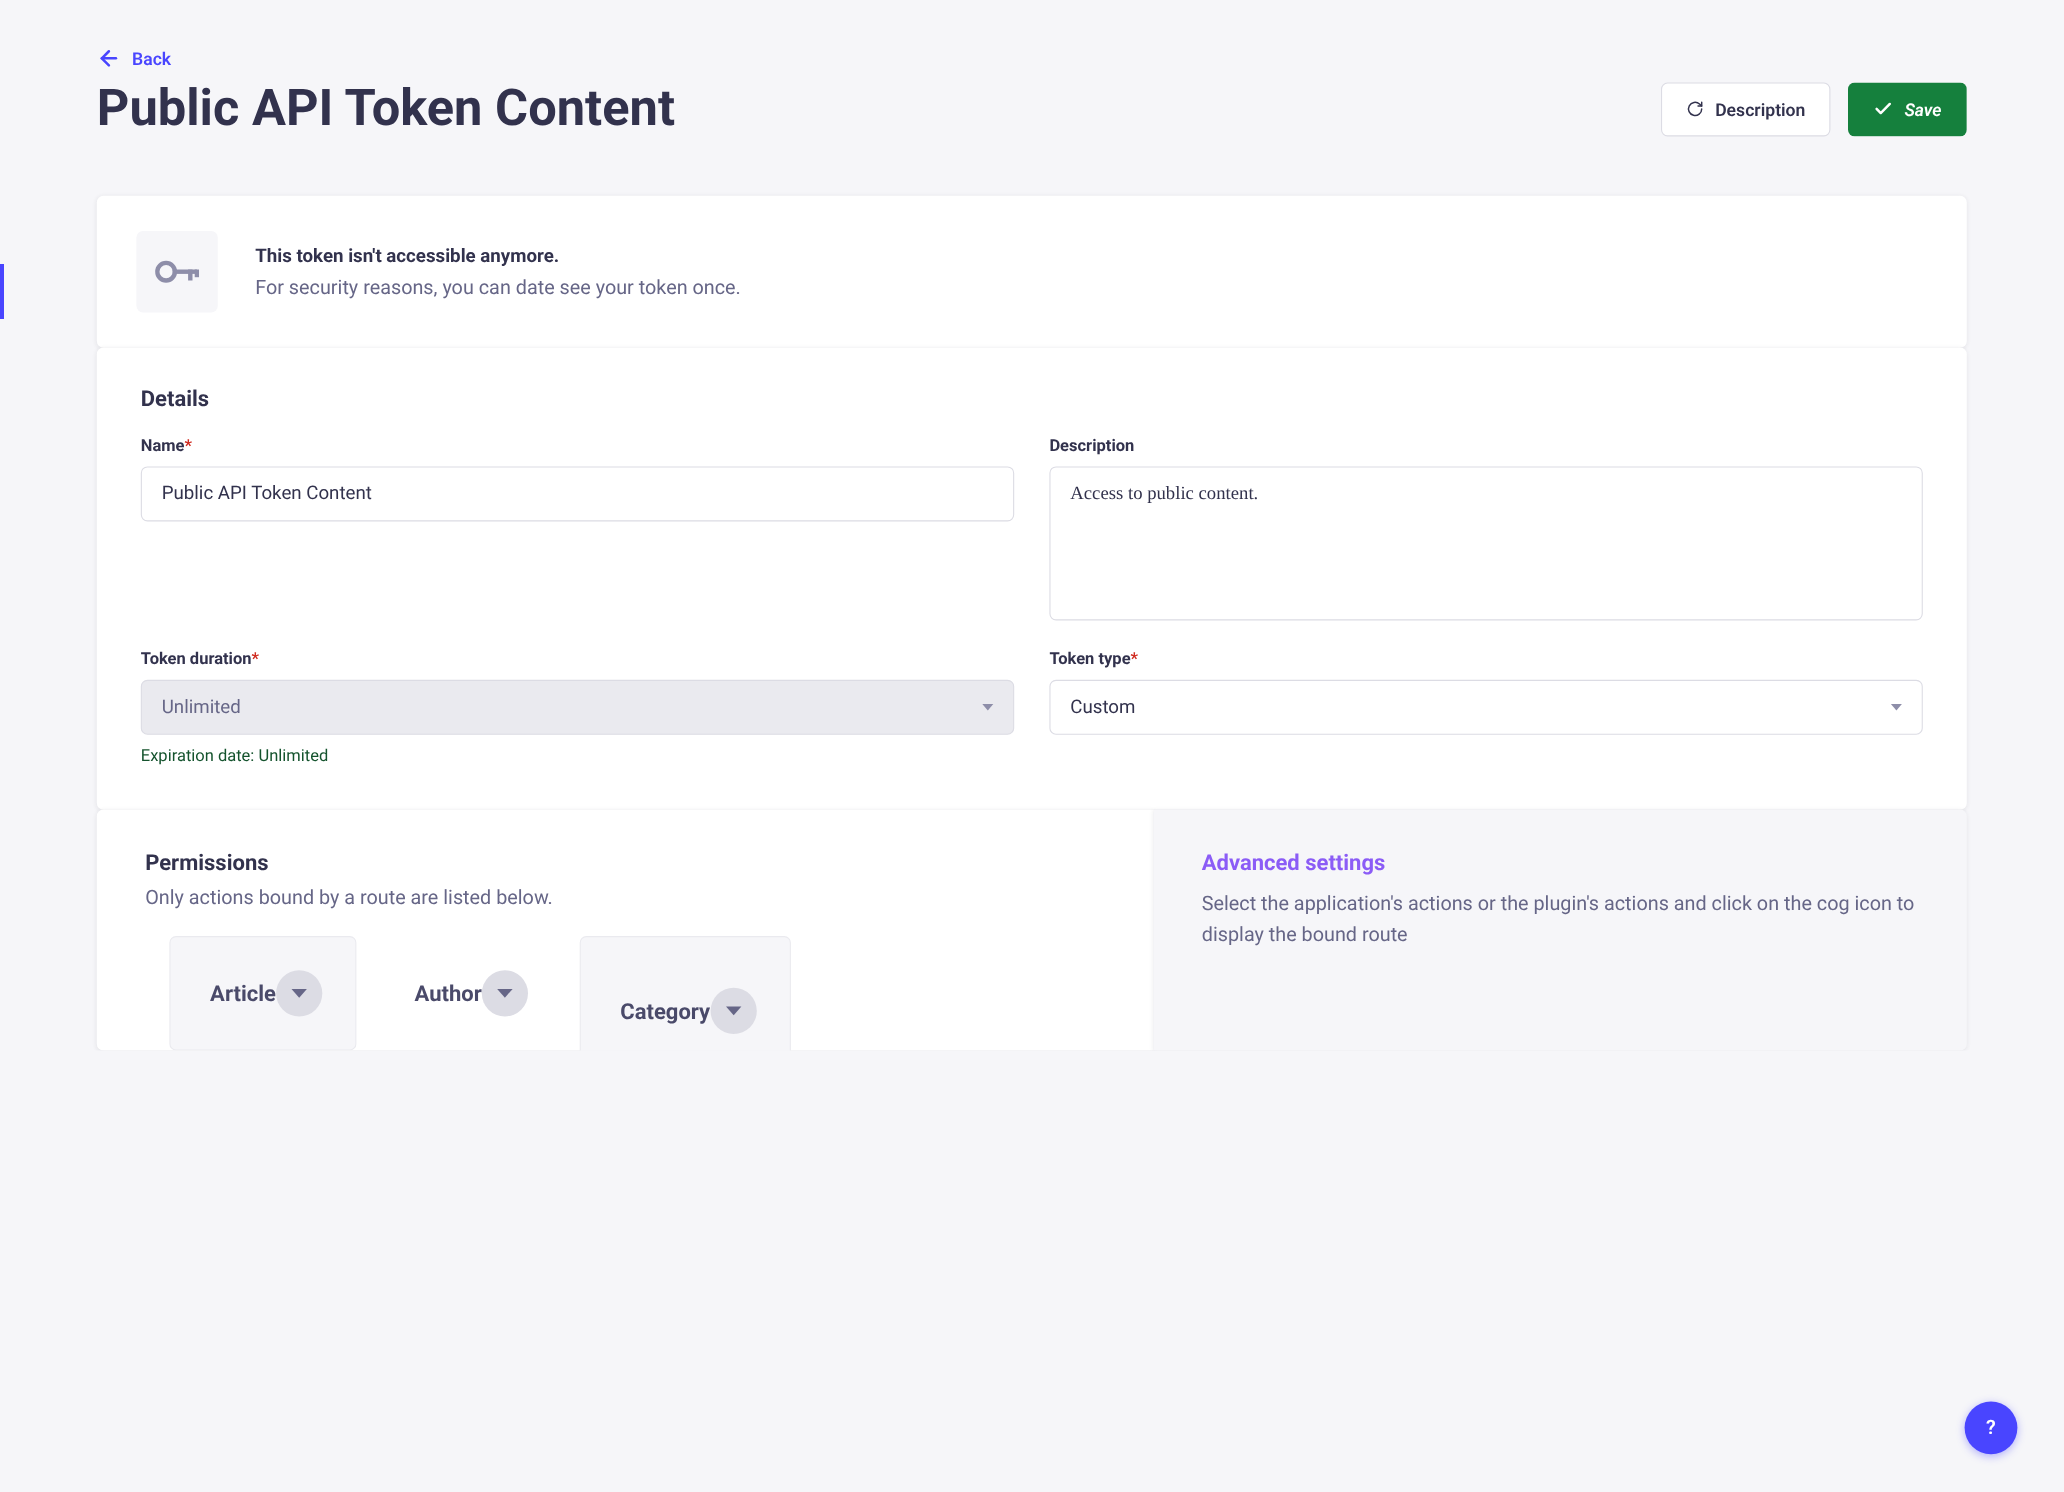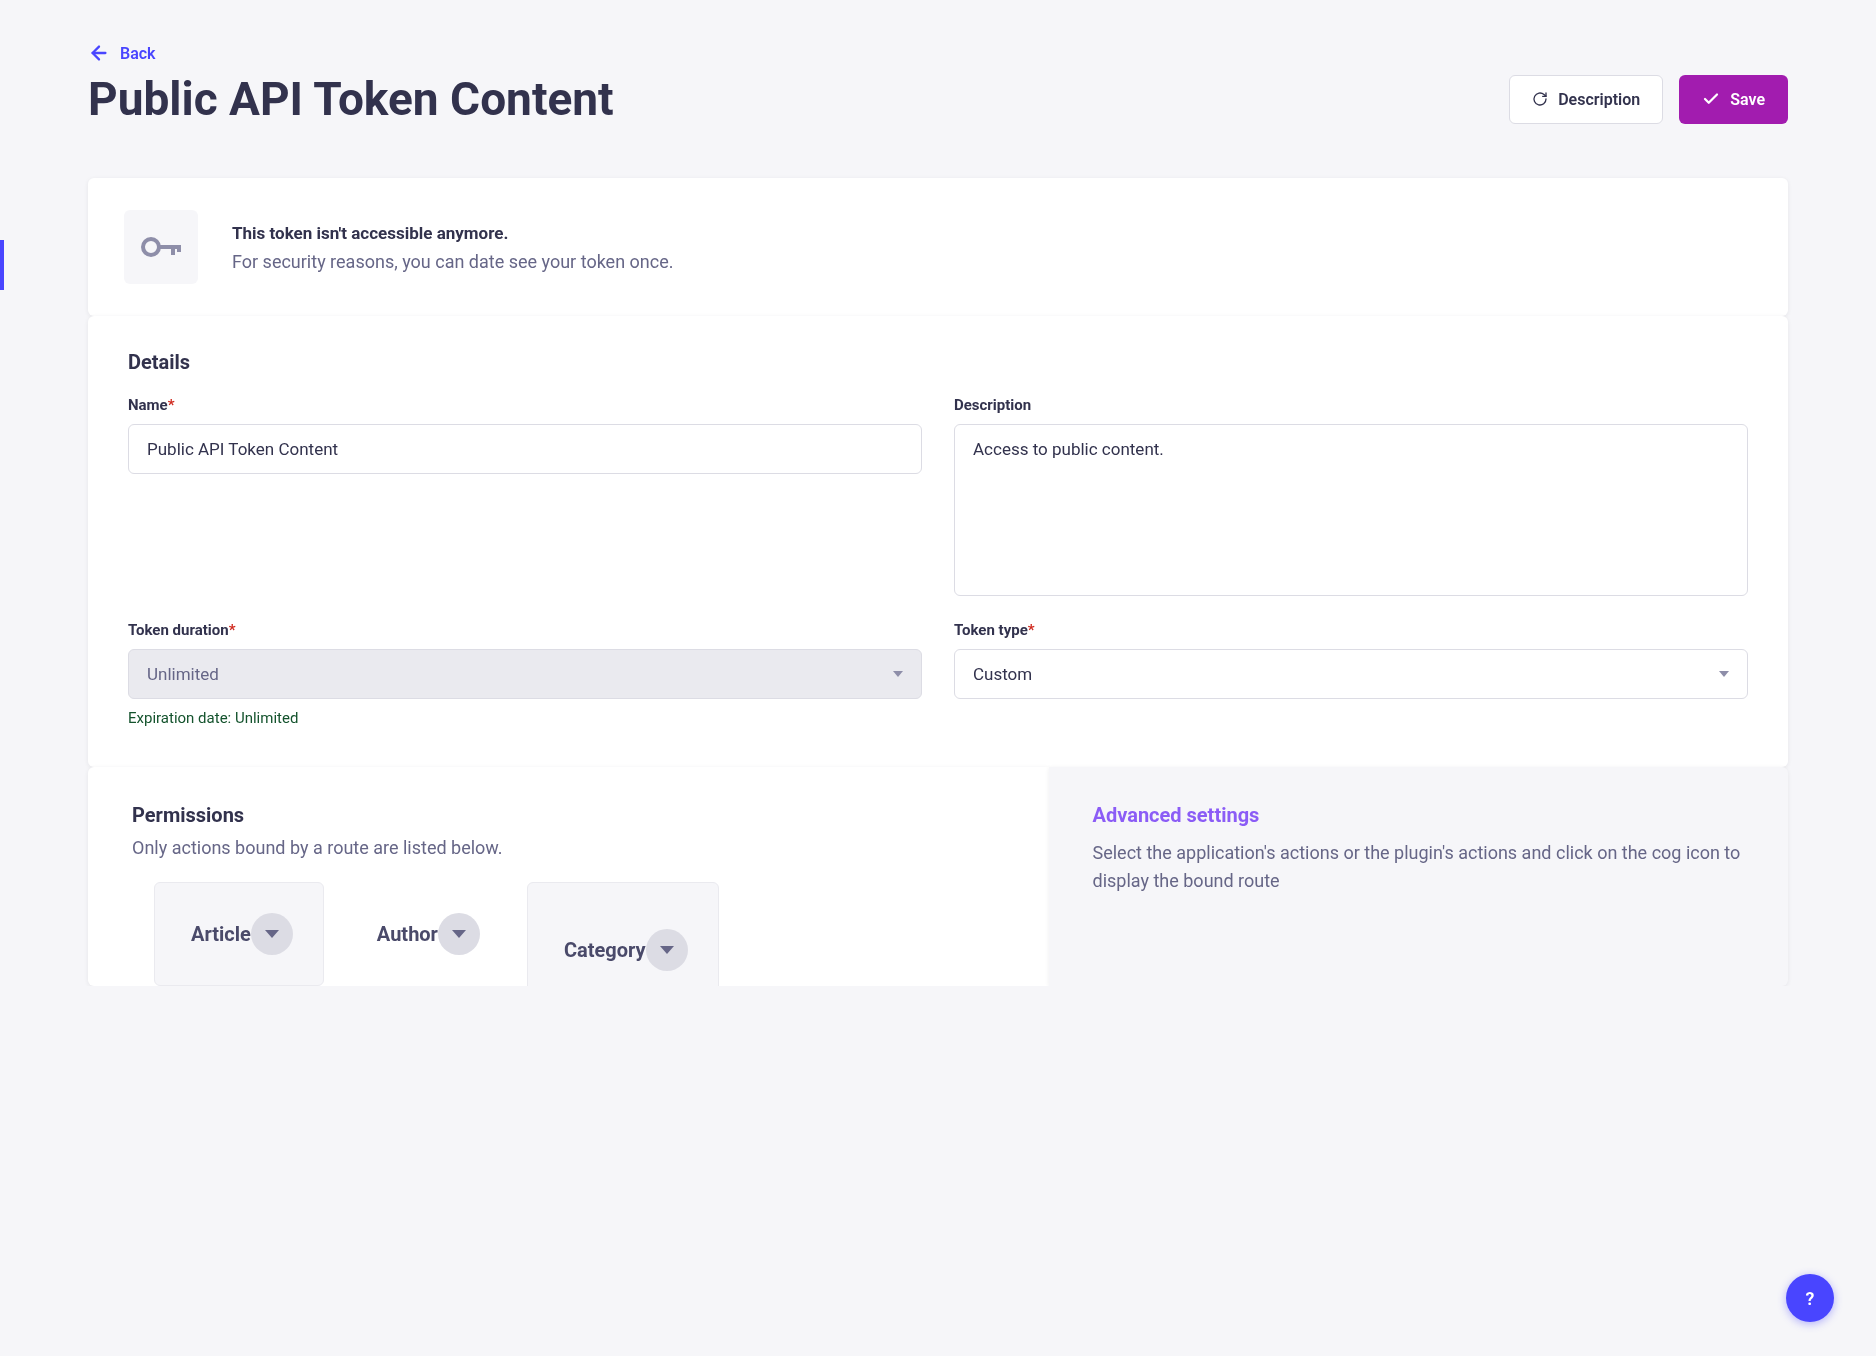--- a/index.html
+++ b/index.html
@@ -50,22 +50,23 @@
     cursor: pointer;
     border: 1px solid transparent;
   }
   .btn-secondary {
     background: #ffffff;
     color: #32324d;
     border-color: #dcdce4;
   }
   .btn-secondary svg { width: 16px; height: 16px; }
   .btn-primary {
-    background: #a21caf;
+    background: #15803d;
     color: #ffffff;
+    font-style: italic;
   }
   .btn-primary svg { width: 18px; height: 18px; }
 
   .card {
     background: #ffffff;
     border-radius: 6px;
     box-shadow: 0 1px 4px rgba(33,33,52,0.08);
   }
 
   .alert-card {
@@ -122,22 +123,23 @@
     width: 100%;
     border: 1px solid #dcdce4;
     background: #ffffff;
     border-radius: 6px;
     padding: 14px 18px;
     font-size: 17px;
     color: #32324d;
     font-family: inherit;
   }
   .textarea-box {
-    height: 172px;
+    height: 140px;
     resize: none;
+    font-family: Liberation Serif, serif;
   }
   .select-box {
     display: flex;
     align-items: center;
     justify-content: space-between;
     cursor: pointer;
   }
   .select-box.disabled {
     background: #eaeaef;
     color: #666687;

